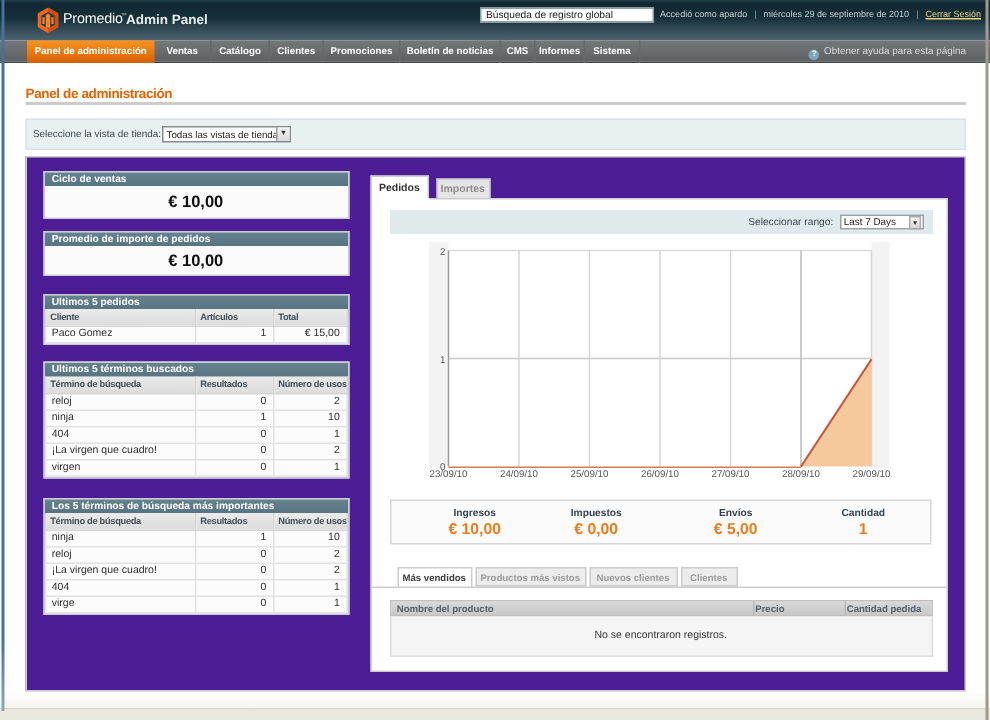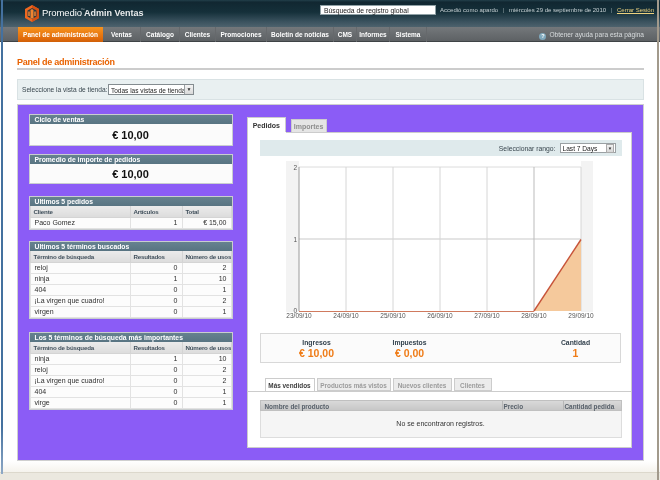--- a/index.html
+++ b/index.html
@@ -49,21 +49,21 @@
   border:1px solid #d9e2e4; }
 #selbar label { position:absolute; left:4px; top:6px; font-size:6.6px; color:#39464e; }
 #selwrap { position:absolute; left:90px; top:3.5px; width:86px; height:11.5px;
   background:#fff; border:1px solid #848c90; }
 #selwrap .st { position:absolute; left:2px; top:2.5px; font-size:6.5px; color:#222; white-space:nowrap; }
 #selwrap .ar { position:absolute; right:0; top:0; width:9px; height:9.5px;
   background:linear-gradient(#f4f4f4,#d9d9d9); border-left:1px solid #9aa0a3;
   font-size:5px; text-align:center; line-height:9px; color:#333; }
 
 
-#panel { left:17px; top:104px; width:627px; height:357px; background:#8b5cf6;
+#panel { left:17px; top:104px; width:627px; height:357px; background:#4c1d95;
   border:1px solid #cfcfcf;padding-left:48px; }
 
 
 .lbox { position:absolute; left:10.5px; width:204px; border:1px solid #c9cdd0; background:#fbfbfb; }
 .lbox .bh { height:9.5px; background:linear-gradient(#66828f,#587482);
   color:#fff; font-size:6.8px; font-weight:bold; line-height:9.5px; padding-left:5px; }
 .bigval { text-align:center; font-size:11px; font-weight:bold; color:#111; }
 table.dt { border-collapse:collapse; width:100%; table-layout:fixed; }
 table.dt th { background:linear-gradient(#ebebeb,#dcdcdc); color:#41505c;
   font-size:6.2px; letter-spacing:-0.2px; font-weight:bold; text-align:left; padding:0 0 0 3px;
@@ -107,21 +107,21 @@
   <polygon points="14,0 28,8 28,26 14,34 0,26 0,8" fill="#ef6820"></polygon>
   <polygon points="14,0 28,8 28,26 14,34" fill="#d44f12"></polygon>
   <polygon points="14,6 23,11 23,23 14,28 5,23 5,11" fill="#2b3a42"></polygon>
   <polygon points="14,8 17,10 17,27 11,27 11,10" fill="#f08430"></polygon>
   <rect x="6.5" y="13" width="3" height="9" fill="#f08430"></rect>
   <rect x="18.5" y="13" width="3" height="9" fill="#f08430"></rect>
 </svg>
 </div>
 <div class="abs" id="mname">Promedio</div>
 <div class="abs" id="mtm">™</div>
-<div class="abs" id="apanel">Admin Ventas</div>
+<div class="abs" id="apanel">Admin Panel</div>
 <div class="abs" id="search">Búsqueda de registro global</div>
 <div class="abs" id="acctxt">Accedió como apardo <span class="sep">|</span> miércoles 29 de septiembre de 2010 <span class="sep">|</span> <a href="#">Cerrar Sesión</a></div>
 
 <div class="abs" id="nav">
   <div class="tab on" style="left:18px; width:85px;">Panel de administración</div>
   <div class="tab" style="left:103px; width:38px;">Ventas</div>
   <div class="tab" style="left:141px; width:39px;">Catálogo</div>
   <div class="tab" style="left:180px; width:36px;">Clientes</div>
   <div class="tab" style="left:216px; width:51px;">Promociones</div>
   <div class="tab" style="left:267px; width:67px;">Boletín de noticias</div>
@@ -298,23 +298,27 @@
         <text x="201" y="157" text-anchor="middle">27/09/10</text>
         <text x="248" y="157" text-anchor="middle">28/09/10</text>
         <text x="295" y="157" text-anchor="middle">29/09/10</text>
       </g>
     </svg>
     <div id="totbox">
       <div class="cell" style="left:11px;width:90px;">
           <div class="tl">Ingresos</div>
           <div class="tv">€ 10,00</div>
         </div>
-      <div class="cell" style="left:104px;width:90px;">
+      <div class="cell" style="left:92px;width:90px;">
           <div class="tl">Impuestos</div>
           <div class="tv">€ 0,00</div>
+        </div>
+      <div class="cell" style="left:185px;width:90px;">
+          <div class="tl">Envíos</div>
+          <div class="tv">€ 5,00</div>
         </div>
       <div class="cell" style="left:270px;width:90px;">
           <div class="tl">Cantidad</div>
           <div class="tv">1</div>
         </div>
     </div>
     <div id="tabs2">
       <div class="t on" style="left:16.5px; width:50px;">Más vendidos</div>
       <div class="t" style="left:68.5px; width:74px;">Productos más vistos</div>
       <div class="t" style="left:144.5px; width:59px;">Nuevos clientes</div>

